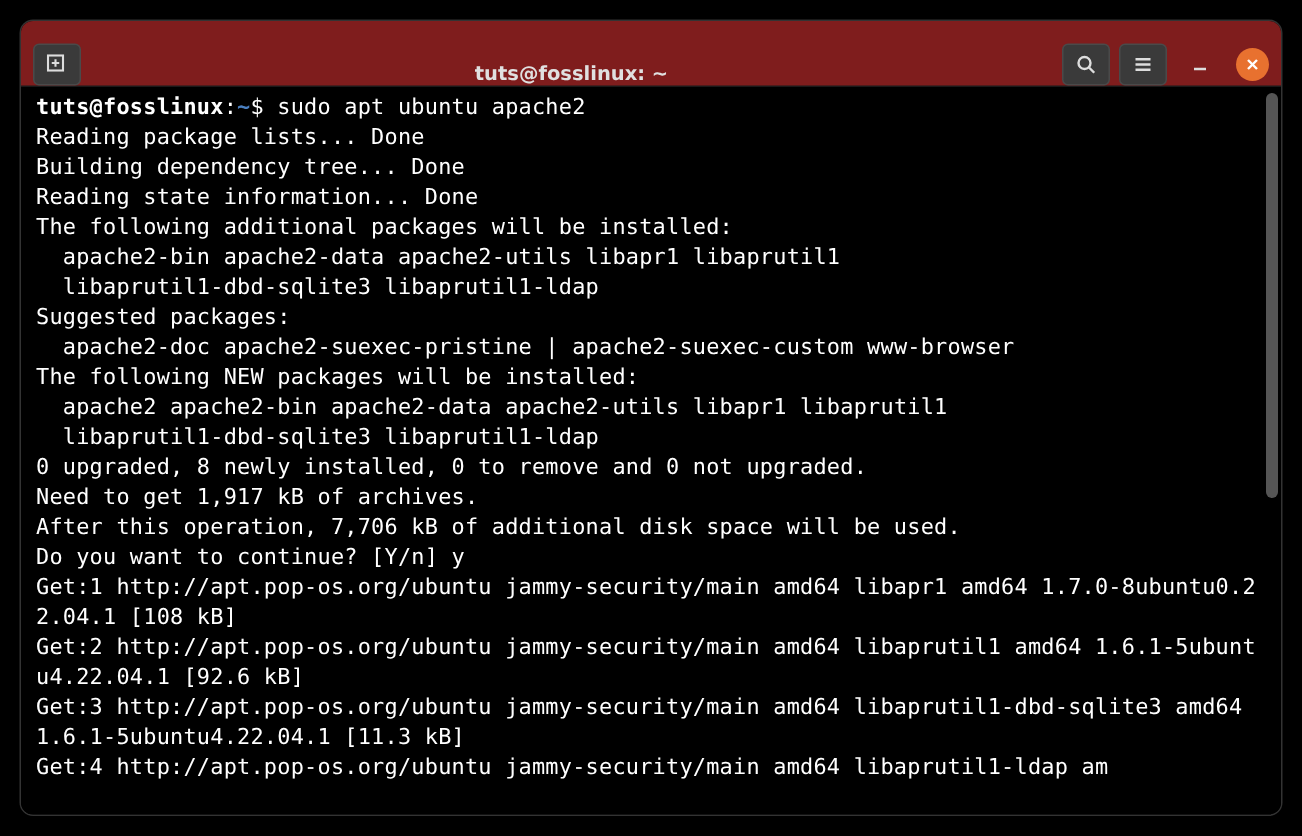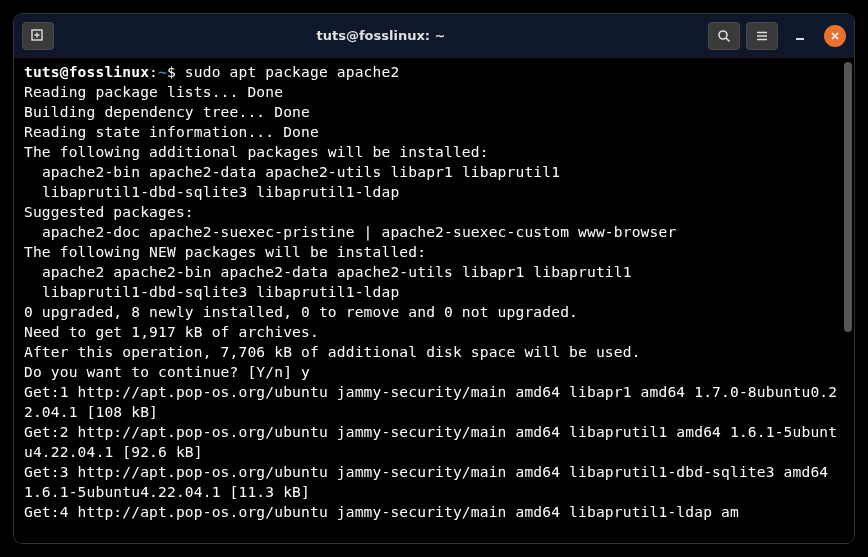--- a/index.html
+++ b/index.html
@@ -22,23 +22,23 @@
       height: 529px;
       background: #000;
       border-radius: 8px;
       box-shadow: 0 0 0 1px #333, 0 4px 20px rgba(0,0,0,0.5);
       overflow: hidden;
       display: flex;
       flex-direction: column;
     }
     .titlebar {
       height: 44px;
-      background: #0f172a;
-      display: flex;
-      align-items: center;
+      background: #7f1d1d;
+      display: flex;
+      align-items: flex-end;
       padding: 0 8px;
       border-bottom: 1px solid #1a1a1a;
       flex-shrink: 0;
     }
     .titlebar-left {
       display: flex;
       align-items: center;
     }
     .titlebar-btn {
       width: 32px;
@@ -174,21 +174,21 @@
       </div>
       <div class="close-btn">
         <svg width="10" height="10" viewBox="0 0 10 10">
           <line x1="2" y1="2" x2="8" y2="8" stroke="#fff" stroke-width="1.6"></line>
           <line x1="8" y1="2" x2="2" y2="8" stroke="#fff" stroke-width="1.6"></line>
         </svg>
       </div>
     </div>
   </div>
   <div class="terminal-body">
-    <div class="terminal-content"><span class="prompt-user">tuts@fosslinux</span><span class="prompt-colon">:</span><span class="prompt-path">~</span><span class="prompt-dollar">$ </span><span>sudo apt package apache2</span>
+    <div class="terminal-content"><span class="prompt-user">tuts@fosslinux</span><span class="prompt-colon">:</span><span class="prompt-path">~</span><span class="prompt-dollar">$ </span><span>sudo apt ubuntu apache2</span>
 <span>Reading package lists... Done
 Building dependency tree... Done
 Reading state information... Done
 The following additional packages will be installed:
   apache2-bin apache2-data apache2-utils libapr1 libaprutil1
   libaprutil1-dbd-sqlite3 libaprutil1-ldap
 Suggested packages:
   apache2-doc apache2-suexec-pristine | apache2-suexec-custom www-browser
 The following NEW packages will be installed:
   apache2 apache2-bin apache2-data apache2-utils libapr1 libaprutil1

